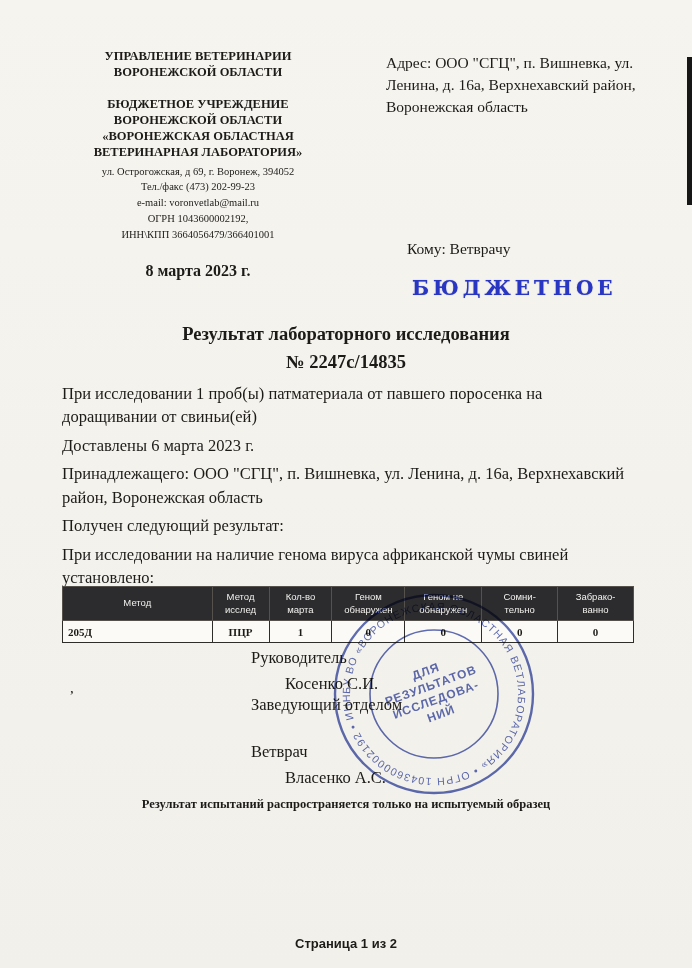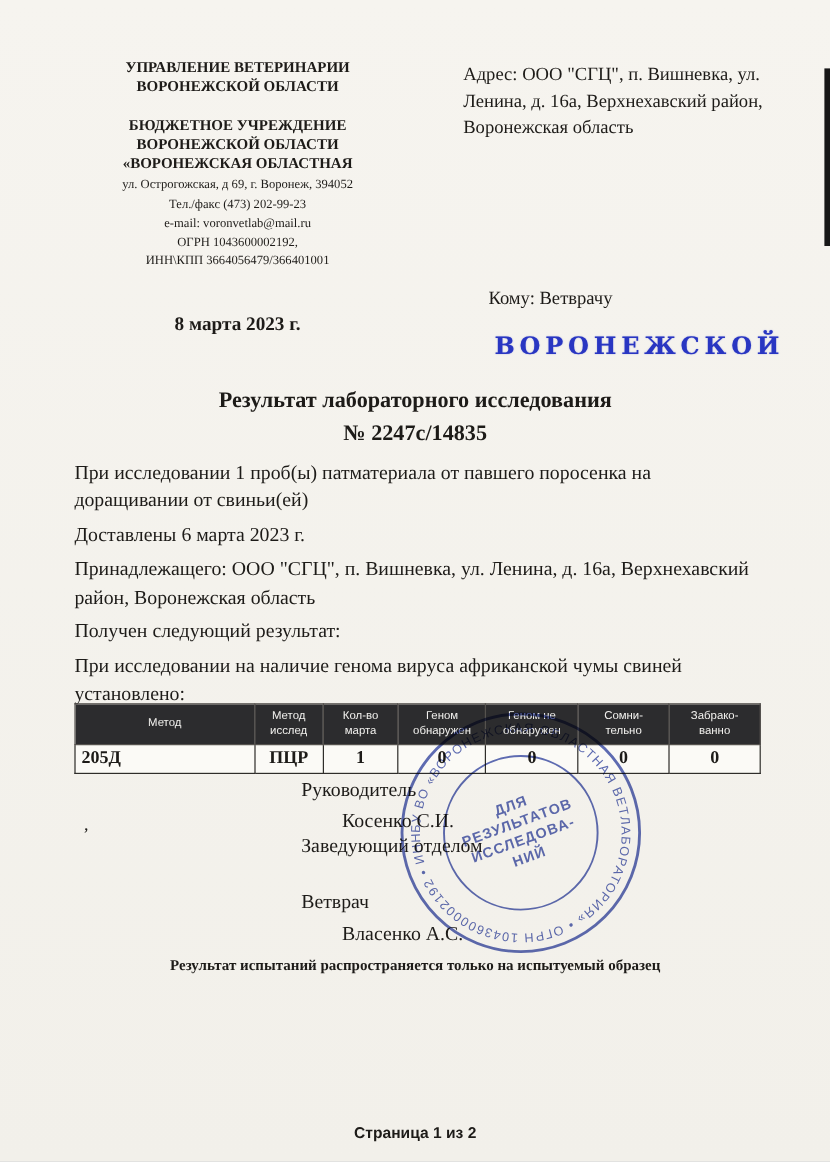--- a/index.html
+++ b/index.html
@@ -35,21 +35,21 @@
   .body-text p { margin:0 0 5px; }
 
   
   table.results { position:absolute; top:586px; left:62px; width:572px; border-collapse:collapse; }
   table.results th {
     background:#2c2c2e; color:#f2f1ee; font-size:9.5px; font-weight:normal;
     font-family:"Liberation Sans", sans-serif; border:1px solid #55524e;
     padding:3px 2px; white-space:pre-line; vertical-align:middle; line-height:1.3; height:34px;
   }
   table.results td {
-    border:1px solid #2f2d2a; background:#fbfaf6; font-size:15px; font-weight:bold;
+    border:1px solid #2f2d2a; background:#fbfaf6; font-size:11px; font-weight:bold;
     text-align:center; padding:3px 4px; height:22px;
   }
   table.results td:first-child { text-align:left; padding-left:5px; }
 
   
   .sigs { position:absolute; top:648px; left:66px; width:560px; }
   .sig-row { display:flex; align-items:center; height:30px; margin-bottom:17px;flex-direction:column; }
   .sig-role { width:190px; font-size:16.5px; }
   .sig-line { flex:1; border-bottom:2px solid #2b2926; height:26px; margin:0 10px 4px 6px; position:relative; }
   .sig-ink { position:absolute; left:12%; bottom:-10px; width:72%; height:48px; overflow:visible; }
@@ -76,34 +76,35 @@
 
   <div class="lh">
     <div class="lh-dept">
       <div>УПРАВЛЕНИЕ ВЕТЕРИНАРИИ</div>
       <div>ВОРОНЕЖСКОЙ ОБЛАСТИ</div>
     </div>
     <div class="lh-inst">
       <div>БЮДЖЕТНОЕ УЧРЕЖДЕНИЕ</div>
       <div>ВОРОНЕЖСКОЙ ОБЛАСТИ</div>
       <div>«ВОРОНЕЖСКАЯ ОБЛАСТНАЯ</div>
+      <div>ВЕТЕРИНАРНАЯ ЛАБОРАТОРИЯ»</div>
     </div>
     <div class="lh-contact">
       <div>ул. Острогожская, д 69, г. Воронеж, 394052</div>
       <div>Тел./факс  (473) 202-99-23</div>
       <div>e-mail:  voronvetlab@mail.ru</div>
       <div>ОГРН 1043600002192,</div>
       <div>ИНН\КПП 3664056479/366401001</div>
     </div>
   </div>
   <div class="doc-date">8 марта 2023 г.</div>
 
   <div class="recipient">Адрес: ООО "СГЦ", п. Вишневка, ул. Ленина, д. 16а, Верхнехавский район, Воронежская область</div>
   <div class="komu">Кому: Ветврачу</div>
-  <div class="vetstation">ВОРОНЕЖСКОЙ</div>
+  <div class="vetstation">БЮДЖЕТНОЕ</div>
 
   <div class="title">
     <div>Результат лабораторного исследования</div>
     <div>№ 2247с/14835</div>
   </div>
 
   <div class="body-text">
     <p>При исследовании 1 проб(ы) патматериала от павшего поросенка на доращивании от свиньи(ей)</p>
     <p>Доставлены 6 марта 2023 г.</p>
     <p>Принадлежащего: ООО "СГЦ", п. Вишневка, ул. Ленина, д. 16а, Верхнехавский район, Воронежская область</p>

